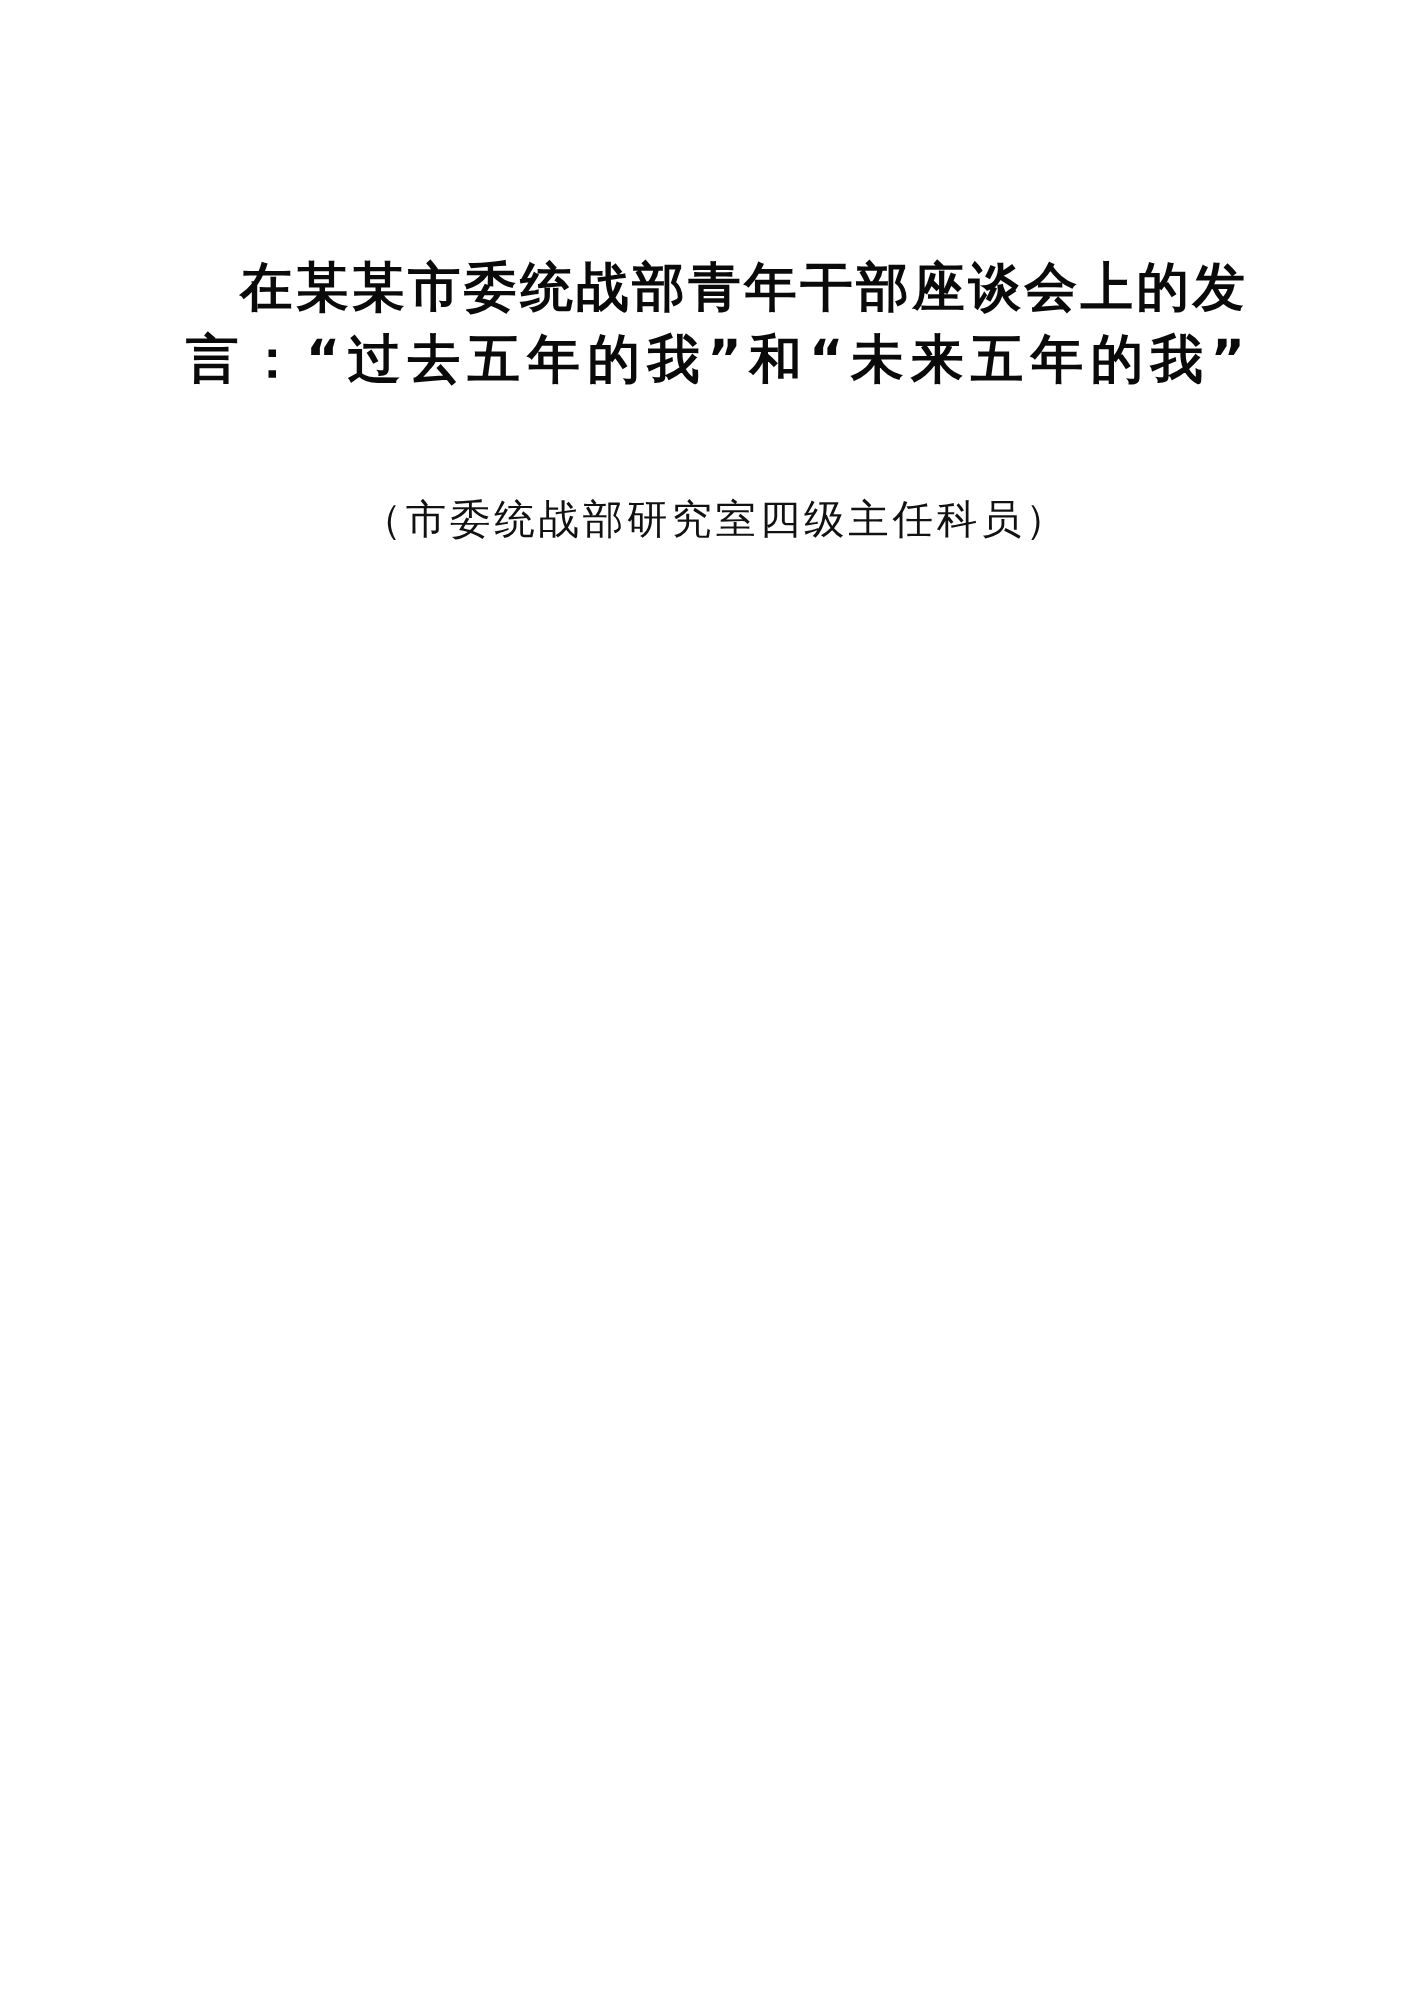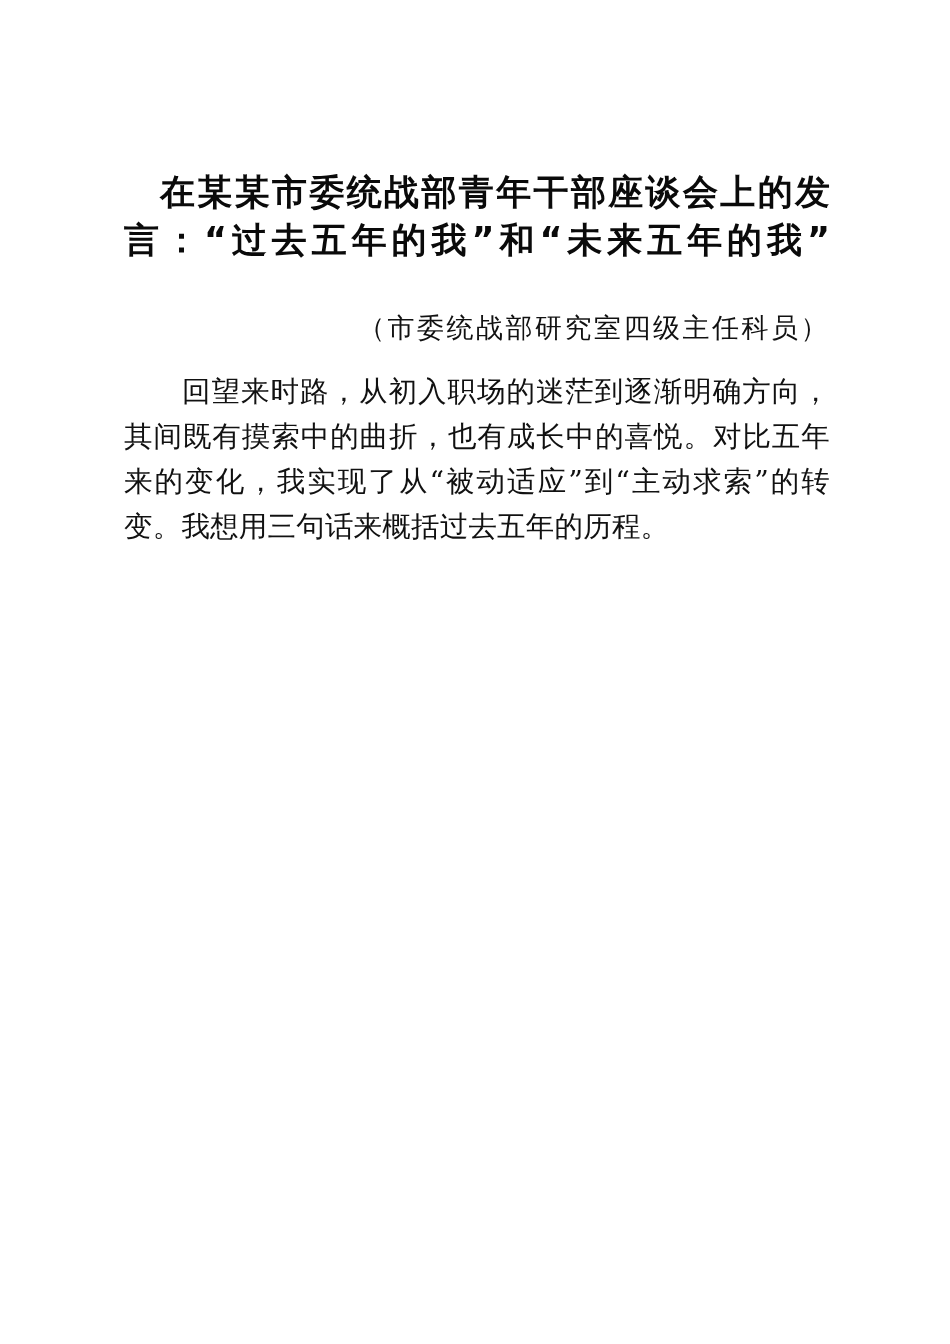--- a/index.html
+++ b/index.html
@@ -39,27 +39,27 @@
     color: #0a0a0a;
     text-align: justify;
     text-align-last: justify;
     text-indent: 36px;
     letter-spacing: 0px;
     padding-top: 168px;
     -webkit-font-smoothing: none;
   }
 
   .doc-subtitle {
-    margin: 0;
+    margin: 16px;
     padding: 0;
-    font-family: Liberation Mono, monospace;
+    font-family: Liberation Serif, serif;
     font-size: 27px;
     line-height: 44px;
     color: #111111;
-    text-align: right;
+    text-align: center;
     letter-spacing: 2.5px;
     padding-top: 44px;
   }
 
   .body-block {
     padding-top: 17px;
   }
 
   p.para {
     margin: 0;
@@ -87,19 +87,18 @@
 
 <div id="page">
   <div id="content">
 
     <h1 class="doc-title"><span>在某某市委统战部青年干部座谈会上的发言：“过去五年的我”和“未来五年的我”</span></h1>
 
     <div class="doc-subtitle"><span>（市委统战部研究室四级主任科员）</span></div>
 
     <div class="body-block">
 
-      <p class="para"><span>回望来时路，从初入职场的迷茫到逐渐明确方向，其间既有摸索中的曲折，也有成长中的喜悦。对比五年来的变化，我实现了从“被动适应”到“主动求索”的转变。我想用三句话来概括过去五年的历程。</span></p>
 
 
 
     </div>
   </div>
 </div>
 
 </body></html>

